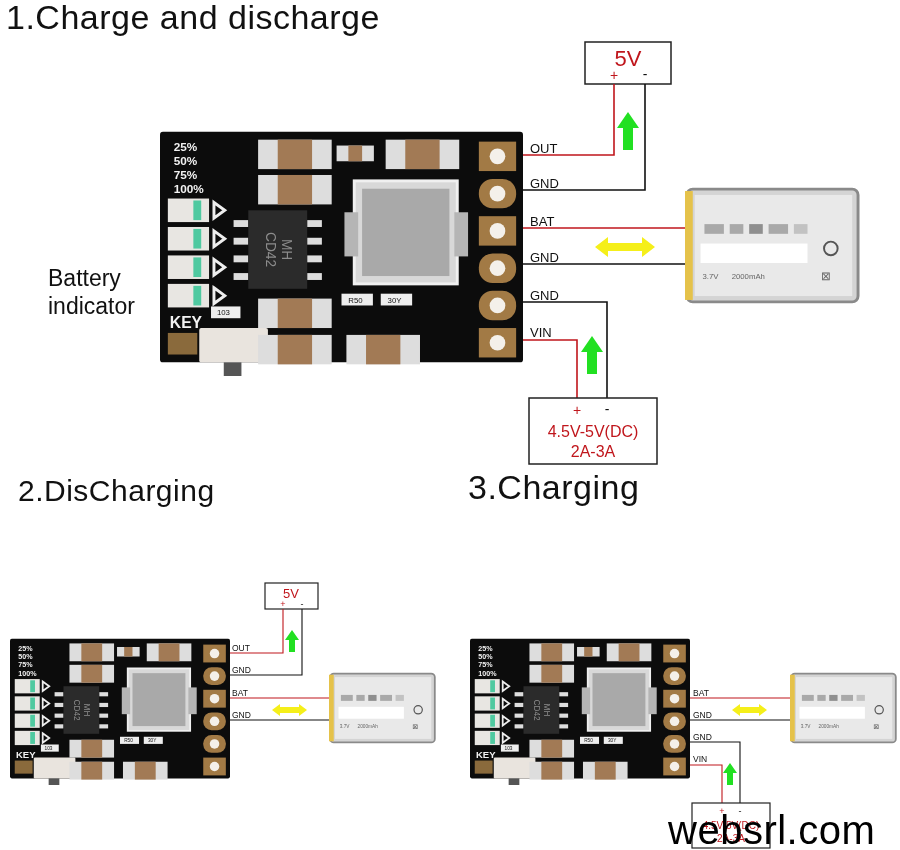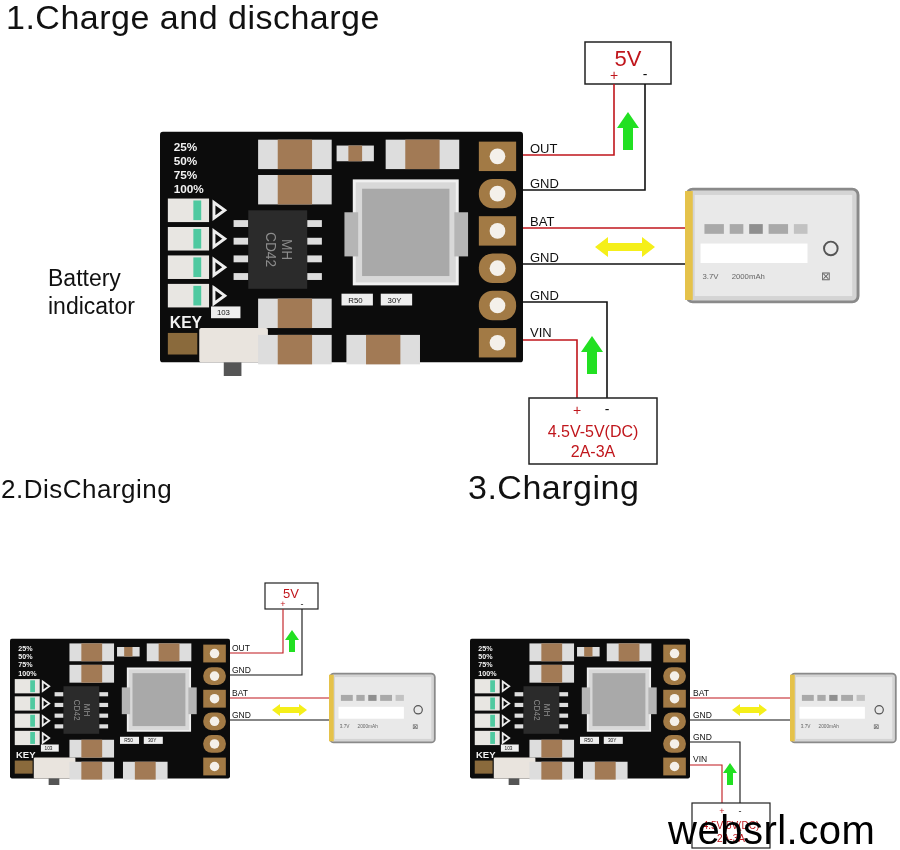--- a/index.html
+++ b/index.html
@@ -1,20 +1,20 @@
 <!DOCTYPE html>
 <html><head>
 <meta charset="utf-8">
 <style>
   html, body { margin:0; padding:0; background:#ffffff; }
   body { width:900px; height:850px; position:relative; overflow:hidden; font-family:"Liberation Sans", sans-serif; }
   .abs { position:absolute; }
   .section-title { position:absolute; font-family:"Liberation Sans", sans-serif; color:#111; font-weight:normal; letter-spacing:0.5px; white-space:nowrap; }
   #title1 { left:6px; top:-2px; font-size:34px; }
-  #title2 { left:1px; top:474px; font-size:26px; }
+  #title2 { left:18px; top:474px; font-size:30px; }
   #title3 { left:468px; top:468px; font-size:34px; }
   .side-label { position:absolute; left:48px; top:220px; font-size:23px; line-height:28px; color:#111;margin-top:44px; }
   .watermark { position:absolute; left:668px; top:808px; font-size:40px; color:#000; font-family:"Liberation Sans", sans-serif; line-height:44px; letter-spacing:0.5px; }
   svg text { font-family:"Liberation Sans", sans-serif; }
 </style>
 </head>
 <body>
 
 <div id="title1" class="section-title">1.Charge and discharge</div>
 <div id="title2" class="section-title">2.DisCharging</div>

